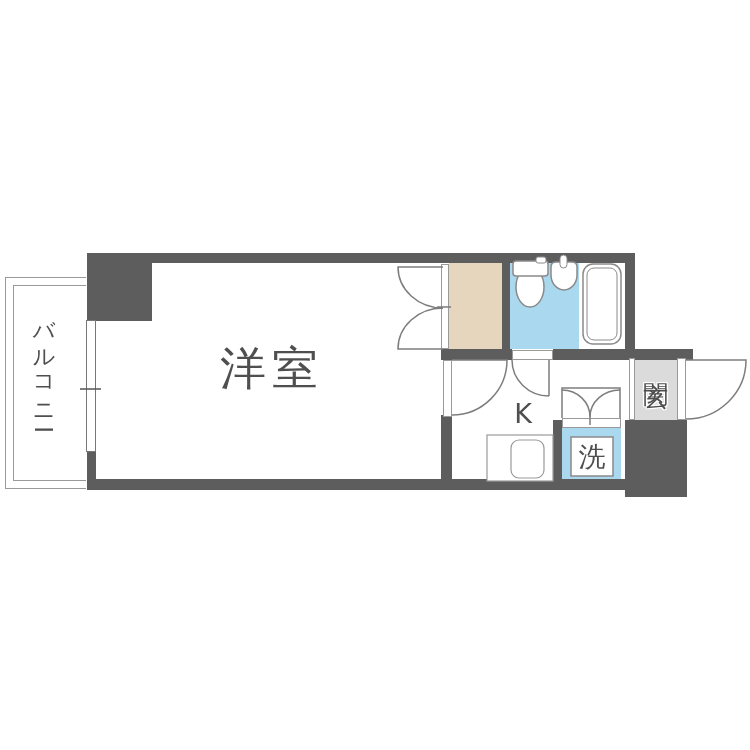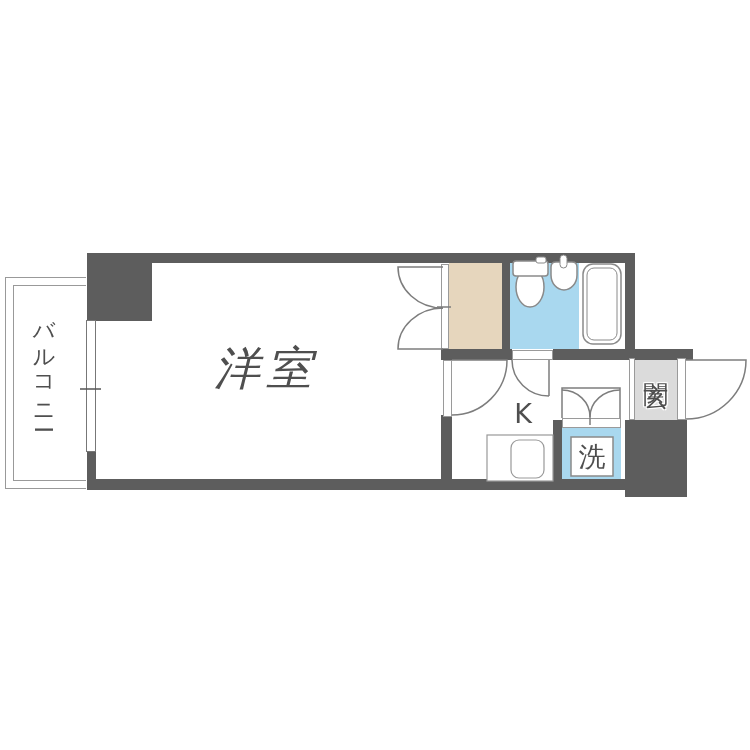--- a/index.html
+++ b/index.html
@@ -112,18 +112,18 @@
 
     <g stroke="#999" fill="#fff">
       <rect x="487" y="435" width="66" height="46" stroke-width="1.2"></rect>
       <rect x="511" y="440" width="33" height="38" rx="8" stroke-width="1.2"></rect>
     </g>
 
     <rect x="571" y="437" width="42" height="39" fill="#fff" stroke="#8a8a8a" stroke-width="1.5"></rect>
   </svg>
 
   <div class="lbl lbl-balcony" style="left:33px;top:306px;">バルコニー</div>
-  <div class="lbl lbl-room" style="left:214px;top:344px;width:110px;text-align:left;font-style:italic;">洋室</div>
+  <div class="lbl lbl-room" style="left:214px;top:344px;width:110px;text-align:right;">洋室</div>
   <div class="lbl lbl-k" style="left:505px;top:400px;width:36px;text-align:center;">K</div>
   <div class="lbl lbl-entrance" style="left:642px;top:363px;">玄関</div>
   <div class="lbl lbl-laundry" style="left:571px;top:443px;width:42px;text-align:center;">洗</div>
 
 </div>
 
 </body></html>

